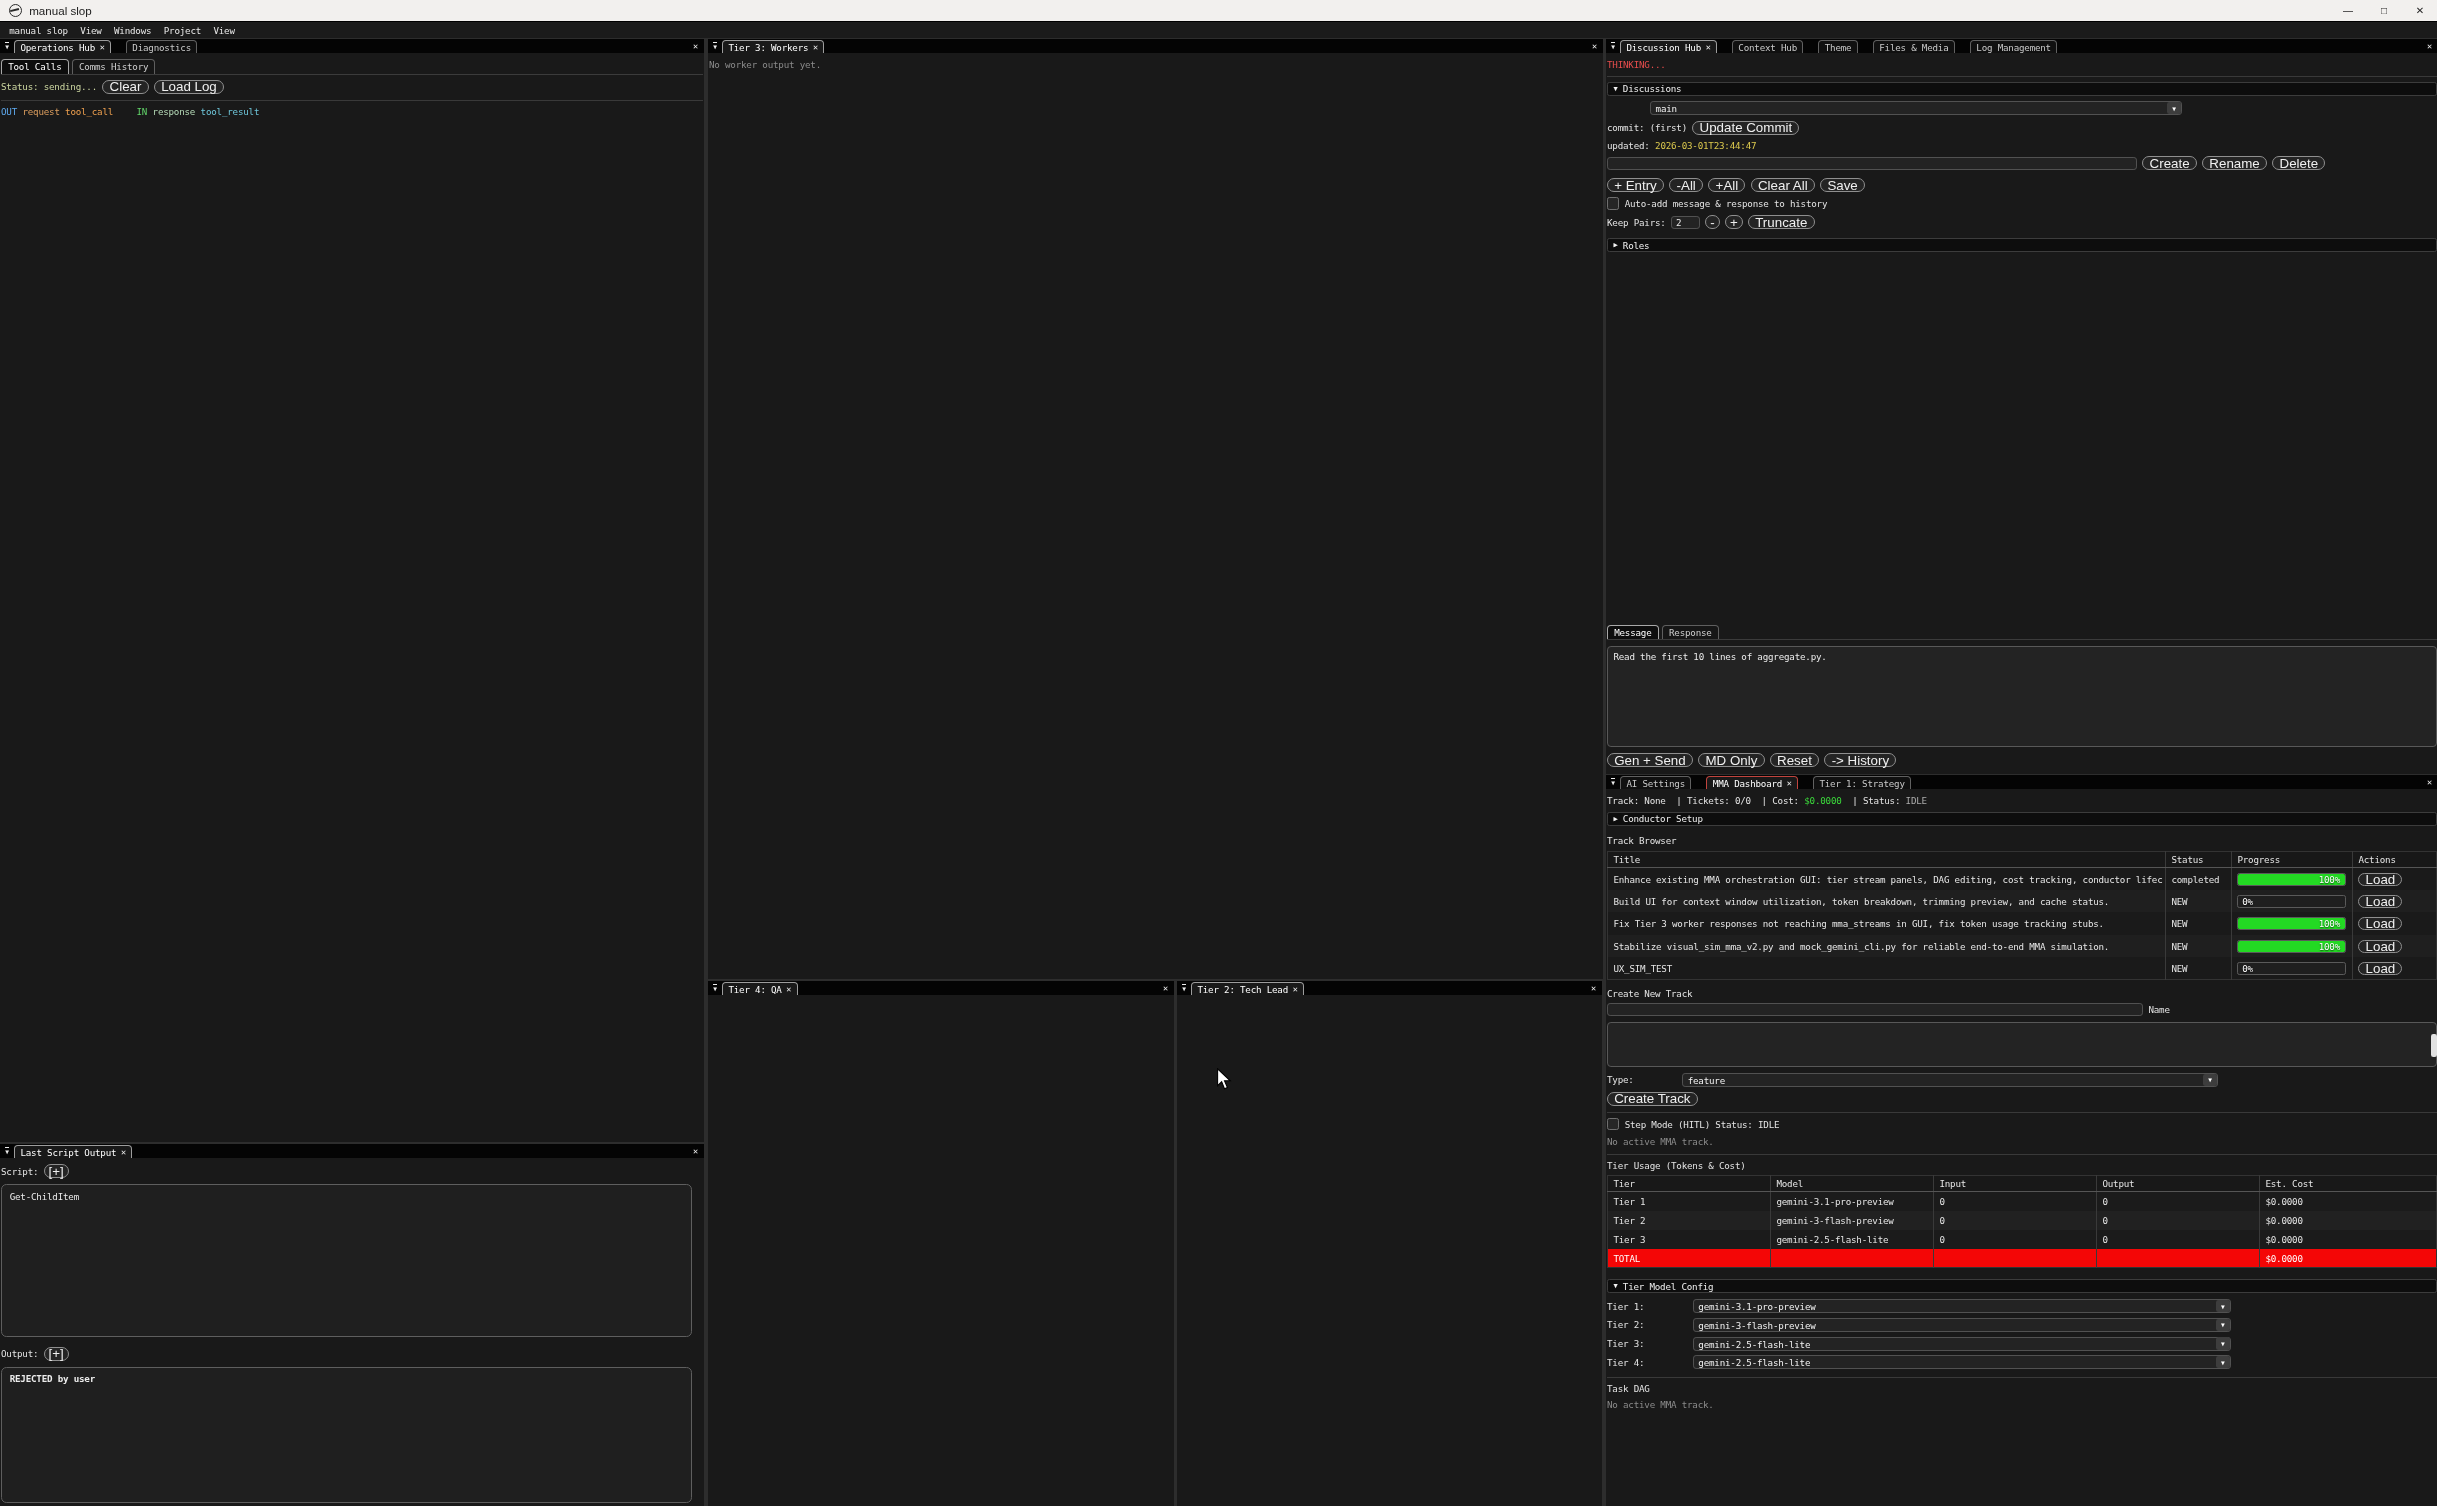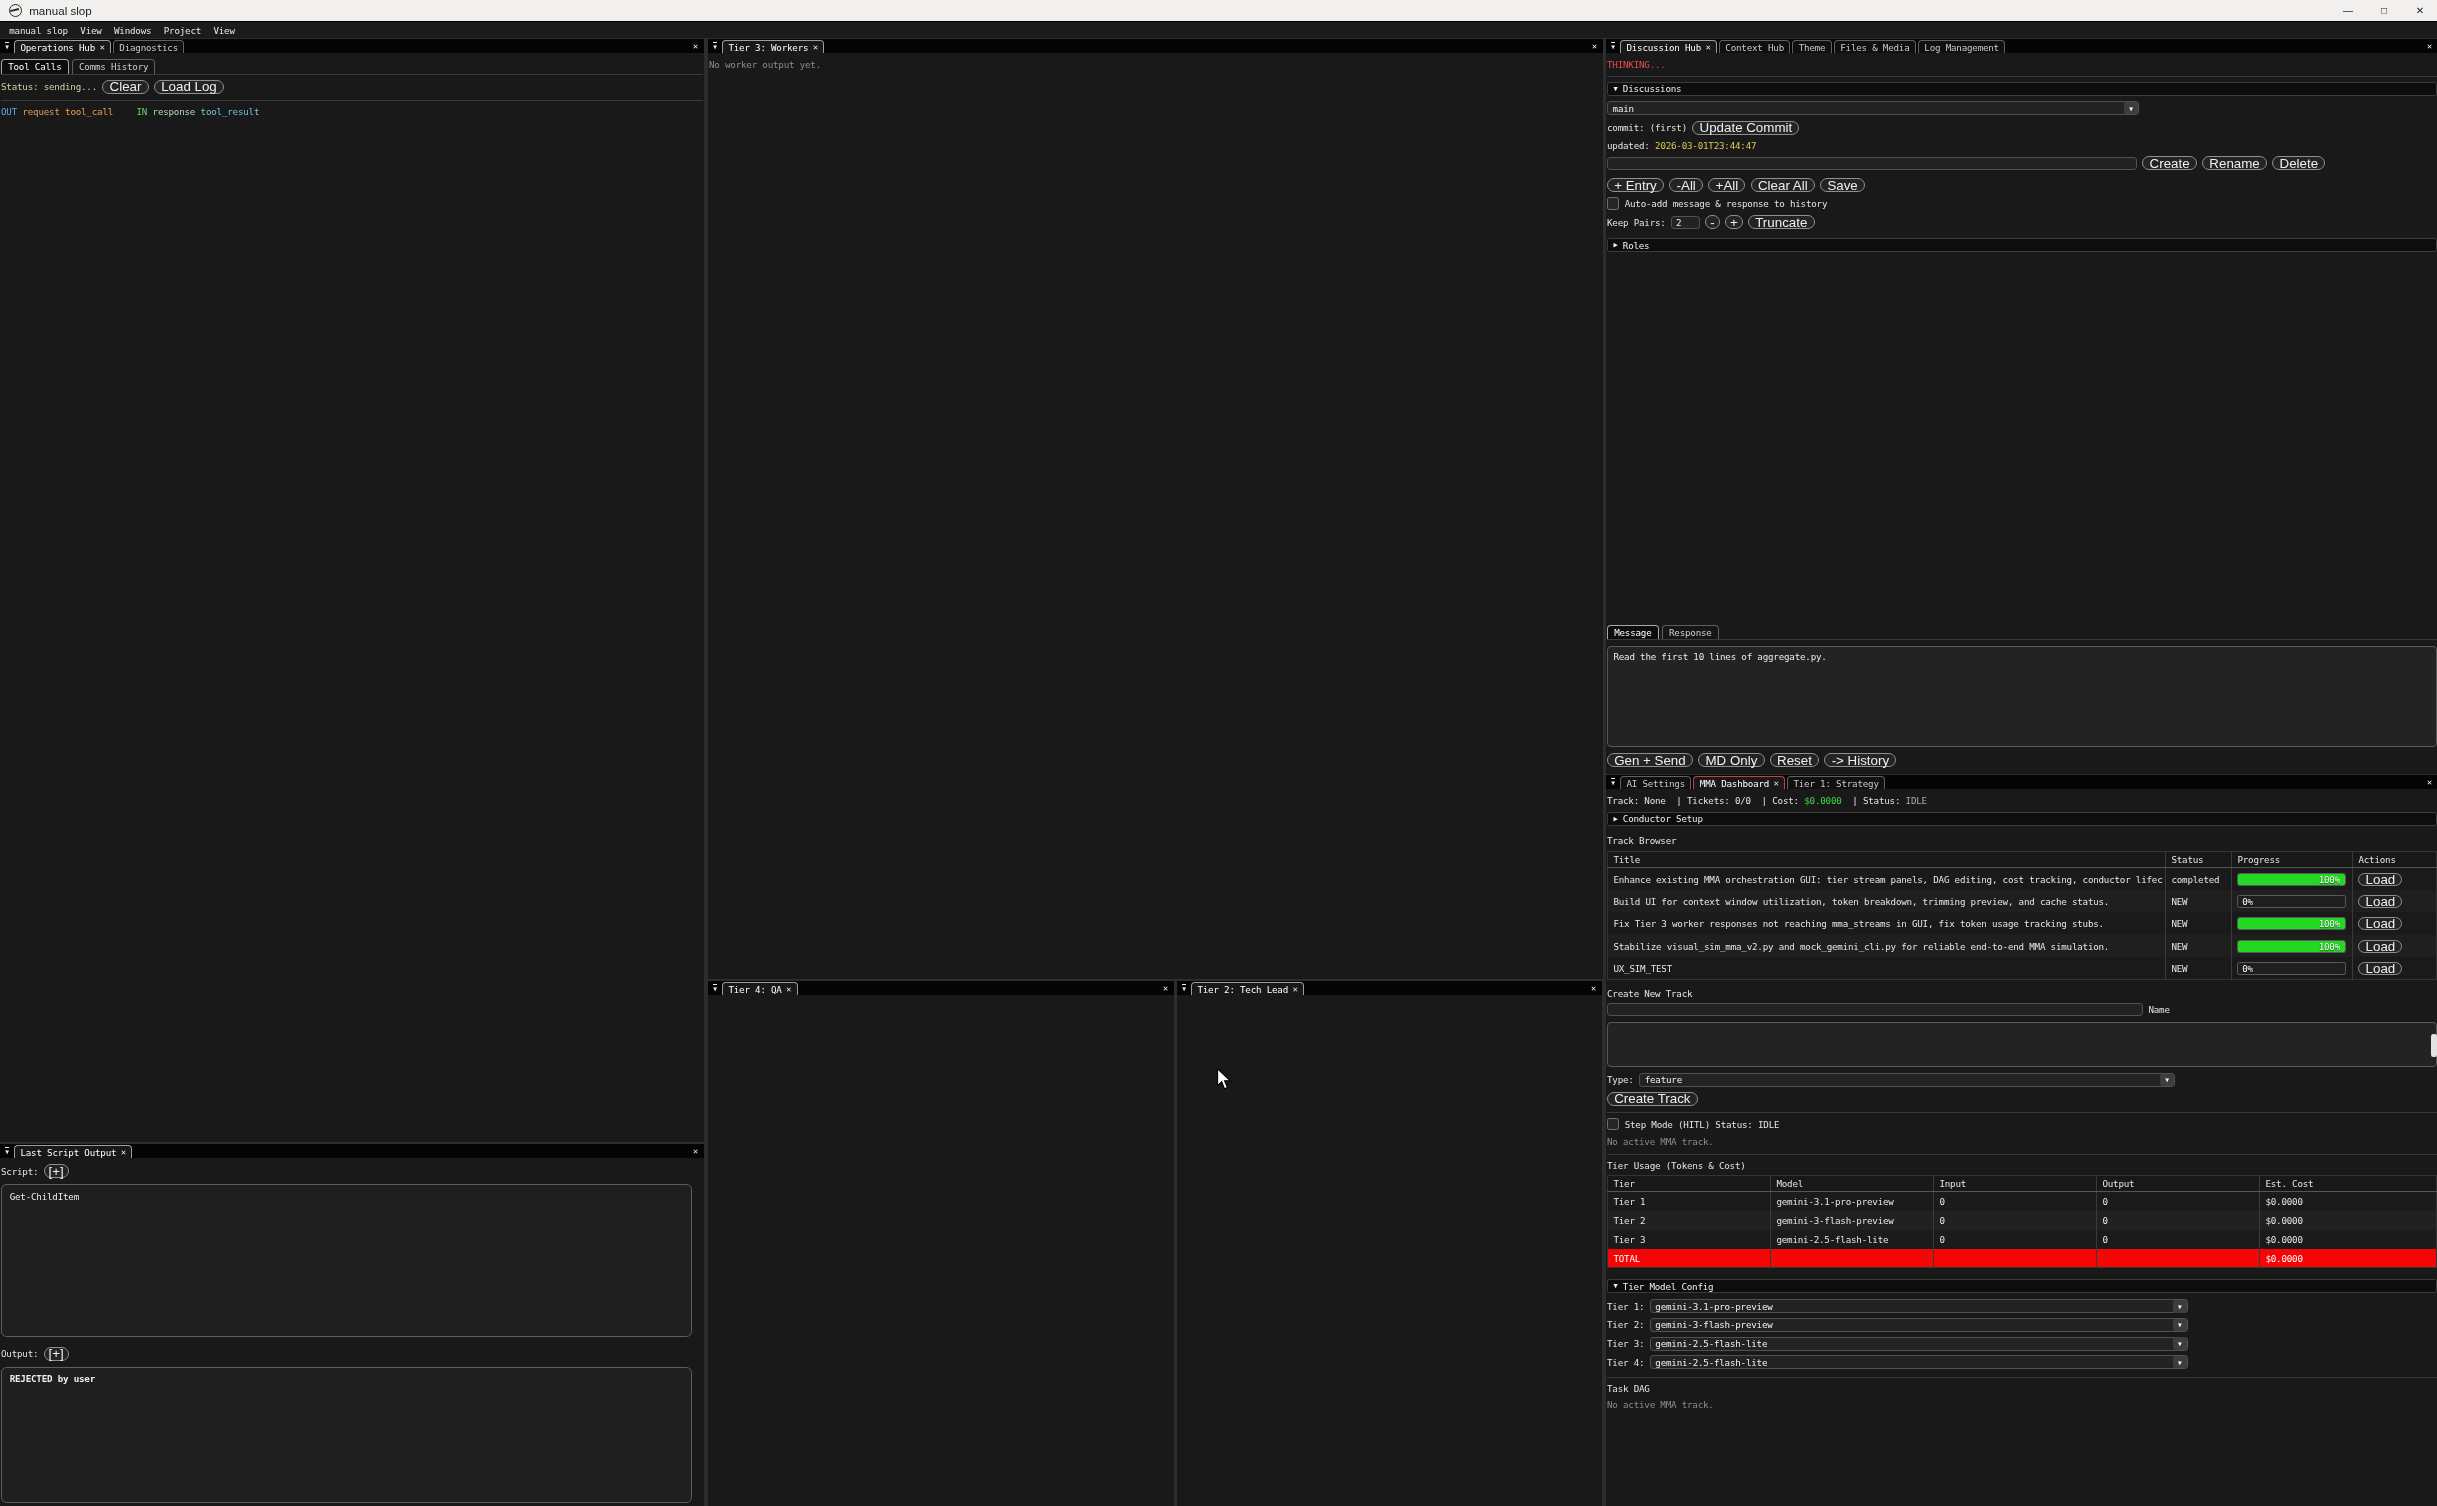--- a/index.html
+++ b/index.html
@@ -48,21 +48,21 @@
   .p-mma    { left:1606px; top:775px; width:832px; height:731px; }
 
   .dockbar {
     height:14px; background:#040404; display:flex; align-items:flex-end; flex-shrink:0;
   }
   .collapse-btn { width:14px; height:14px; display:flex; align-items:center; justify-content:center; }
   .collapse-glyph { font-size:6.2px; line-height:5.4px; color:#ececec; border-top:1.5px solid #ececec; padding-top:0.8px; }
   .docktab {
     height:13px; display:flex; align-items:center; gap:4.6px; padding:0 5.4px;
     background:#101010; border:0.8px solid #616161; border-bottom:none;
-    border-radius:3.9px 3.9px 0 0; color:#c9c9c9; margin-right:2px; white-space:nowrap;
+    border-radius:3.9px 3.9px 0 0; color:#c9c9c9; margin-right:15px; white-space:nowrap;
   }
   .docktab.active { background:#191919; border-color:#9d9d9d; color:#ffffff; }
   .docktab.red-active { border-color:#c1443e; }
   .tabx { font-size:8.5px; color:#e9e9e9; }
   .dock-close { margin-left:auto; width:17px; height:14px; display:flex; align-items:center; justify-content:center; color:#ececec; font-size:8.5px; }
 
   .pad { padding:0 1px; display:flex; flex-direction:column; flex:1 1 auto; min-height:0; }
   .row { display:flex; align-items:center; gap:5.4px; }
   .sep { height:0.8px; background:#393939; flex-shrink:0; }
 
@@ -72,21 +72,21 @@
     background:#242424; border:0.8px solid #8f8f8f; border-radius:7px;
     color:#f0f0f0; white-space:nowrap; flex-shrink:0;
   }
   .btn.small { padding:0 3.9px; }
   .input {
     height:13px; background:#232323; border:0.8px solid #515151; border-radius:3.1px;
     display:flex; align-items:center; padding:0 3.9px; color:#ececec;
   }
   .combo {
     height:14px; background:#232323; border:0.8px solid #515151; border-radius:3.1px;
-    display:flex; align-items:center; padding-left:4.6px; color:#f2f2f2; position:relative;
+    display:flex; align-items:flex-end; padding-left:4.6px; color:#f2f2f2; position:relative;margin-left:43px;
   }
   .combo-arrow {
     margin-left:auto; width:14px; height:12.3px; background:#3d3d3d; border-radius:2.3px;
     display:flex; align-items:center; justify-content:center; color:#ffffff; font-size:6.2px;
   }
   .chdr {
     height:14px; background:#0d0d0d; border:0.8px solid #3c3c3c; border-radius:2.3px;
     display:flex; align-items:center; gap:5.4px; padding:0 5.4px; color:#f0f0f0; flex-shrink:0;
   }
   .tri { font-size:7px; color:#f5f5f5; }

